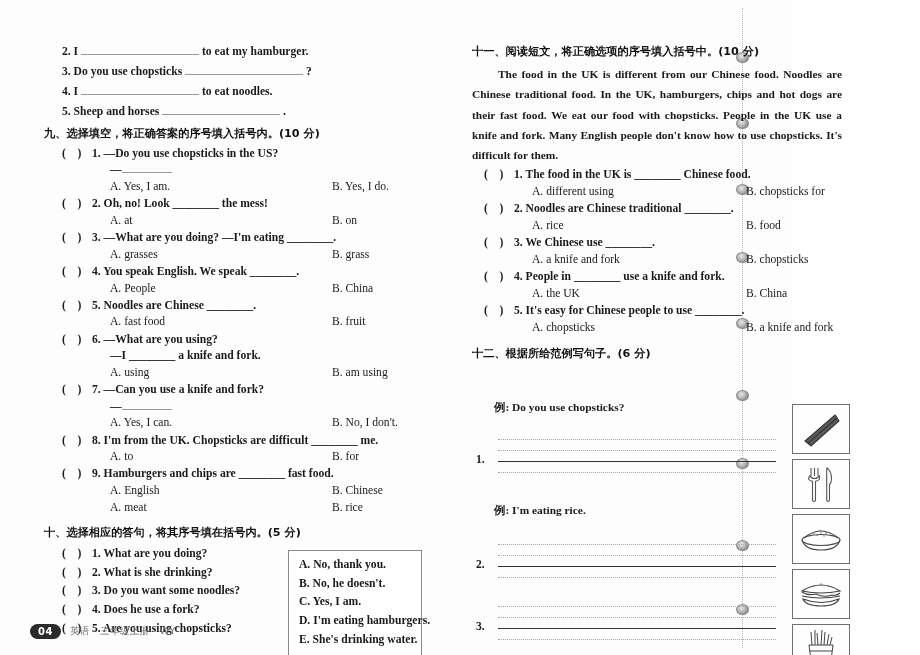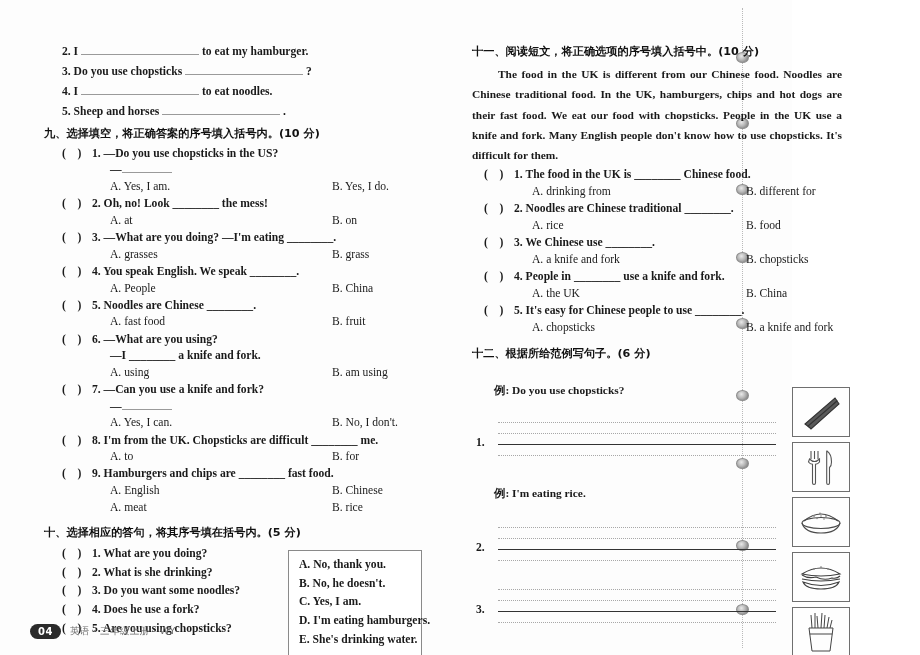--- a/index.html
+++ b/index.html
@@ -413,22 +413,22 @@
     <div class="section-head" style="margin-top:0">十一、阅读短文，将正确选项的序号填入括号中。(10 分)</div>
 
     <div class="passage">The food in the UK is different from our Chinese food. Noodles are Chinese traditional food. In the UK, hamburgers, chips and hot dogs are their fast food. We eat our food with chopsticks. People in the UK use a knife and fork. Many English people don't know how to use chopsticks. It's difficult for them.</div>
 
     <div class="q" style="padding-left:12px">
       <div class="q-line">
         <span class="paren">(&nbsp;&nbsp;&nbsp;&nbsp;)</span><span class="qnum">1.</span>
         <span>The food in the UK is ________ Chinese food.</span>
       </div>
       <div class="opts">
-        <span>A. drinking from</span>
-        <span class="opt-b-r">B. different for</span>
+        <span>A. different using</span>
+        <span class="opt-b-r">B. chopsticks for</span>
       </div>
     </div>
 
     <div class="q" style="padding-left:12px">
       <div class="q-line">
         <span class="paren">(&nbsp;&nbsp;&nbsp;&nbsp;)</span><span class="qnum">2.</span>
         <span>Noodles are Chinese traditional ________.</span>
       </div>
       <div class="opts">
         <span>A. rice</span>
@@ -466,21 +466,21 @@
       <div class="opts">
         <span>A. chopsticks</span>
         <span class="opt-b-r">B. a knife and fork</span>
       </div>
     </div>
 
     <div class="section-head" style="margin-top:10px">十二、根据所给范例写句子。(6 分)</div>
 
     <div class="write-block">
 
-      <div class="example" style="margin-top:22px">例: Do you use chopsticks?</div>
+      <div class="example" style="margin-top:39px">例: Do you use chopsticks?</div>
 
       <div class="line-row" style="margin-top:24px">
         <div class="ruled">
           <div class="r r1"></div>
           <div class="r r2"></div>
           <div class="r r3 solid"></div>
           <div class="r r4"></div>
         </div>
         <div class="ruled-num">1.</div>
       </div>

